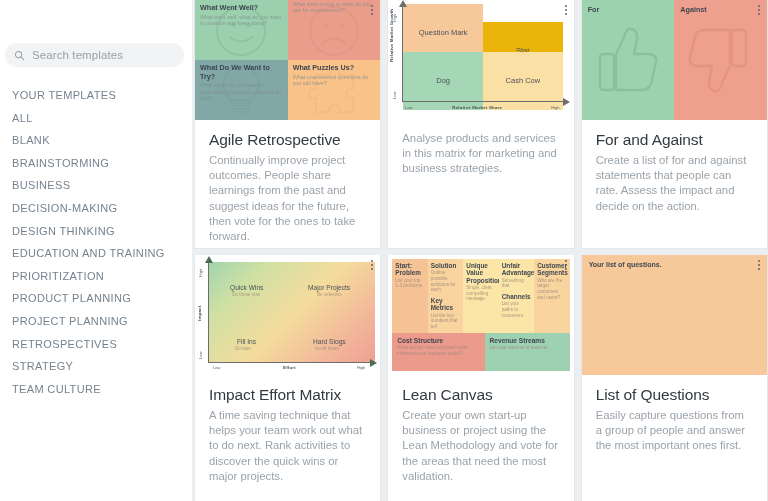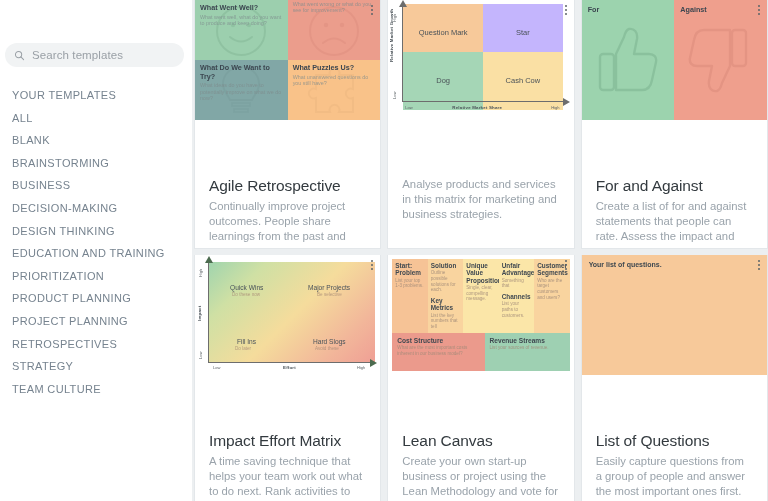--- a/index.html
+++ b/index.html
@@ -84,21 +84,21 @@
     display: flex; flex-direction: column;
     overflow: hidden;
     cursor: pointer;
   }
   .thumb {
     height: 120px; width: 100%;
     position: relative;
     overflow: hidden;
     flex: 0 0 120px;
   }
-  .card-body { padding: 11px 14px 0 14px; margin-top: 46px; }
+  .card-body { padding: 11px 14px 0 14px; }
   .card-title {
     font-size: 15.5px;
     color: #333a3f;
     margin-bottom: 4px;
     letter-spacing: -.1px;
   }
   .card-desc {
     font-size: 11.3px;
     line-height: 15.2px;
     color: #9aa3ab;
@@ -249,29 +249,29 @@
             <div class="qs">What unanswered questions do you still have?</div>
           </div>
           <div class="dots">
               <i></i>
               <i></i>
               <i></i>
             </div>
         </div>
         <div class="card-body">
           <div class="card-title">Agile Retrospective</div>
-          <div class="card-desc">Continually improve project outcomes. People share learnings from the past and suggest ideas for the future, then vote for the ones to take problems.</div>
+          <div class="card-desc">Continually improve project outcomes. People share learnings from the past and suggest ideas for the future, then vote for the ones to take forward.</div>
         </div>
       </div>
 
       <div class="card">
         <div class="thumb">
           <div class="bcg">
             <div class="cell" style="left:15px;top:4px;width:43%;height:48%;background:#f7c99a">Question Mark</div>
-            <div class="cell" style="left:calc(15px + 43%);top:4px;width:43%;height:48%;background:#c4b5fd">Star</div>
+            <div class="cell" style="left:calc(15px + 43%);top:22px;width:43%;height:48%;background:#eab308">Star</div>
             <div class="cell" style="left:15px;top:52px;width:43%;height:48%;background:#a5d6b6">Dog</div>
             <div class="cell" style="left:calc(15px + 43%);top:52px;width:43%;height:48%;background:#fae0a4">Cash Cow</div>
 
             <div class="axis-line" style="left:14px;top:4px;width:1px;height:98px"></div>
             <div class="axis-line" style="left:14px;top:101px;width:162px;height:1px"></div>
             <svg style="position:absolute;left:11px;top:0;" width="8" height="7">
               <polygon points="4,0 8,7 0,7" fill="#6d6d6d"></polygon>
               </svg>
             <svg style="position:absolute;left:175px;top:97.5px;" width="7" height="8">
               <polygon points="7,4 0,8 0,0" fill="#6d6d6d"></polygon>

